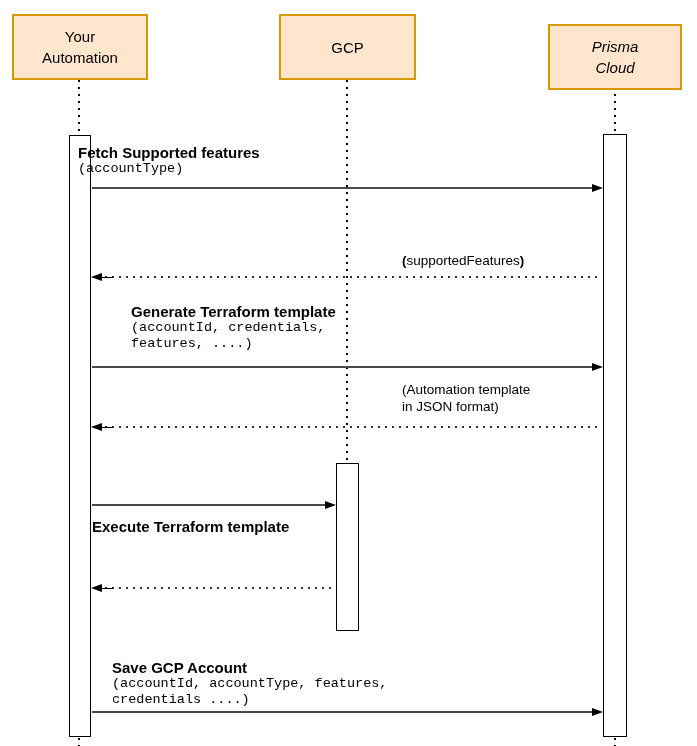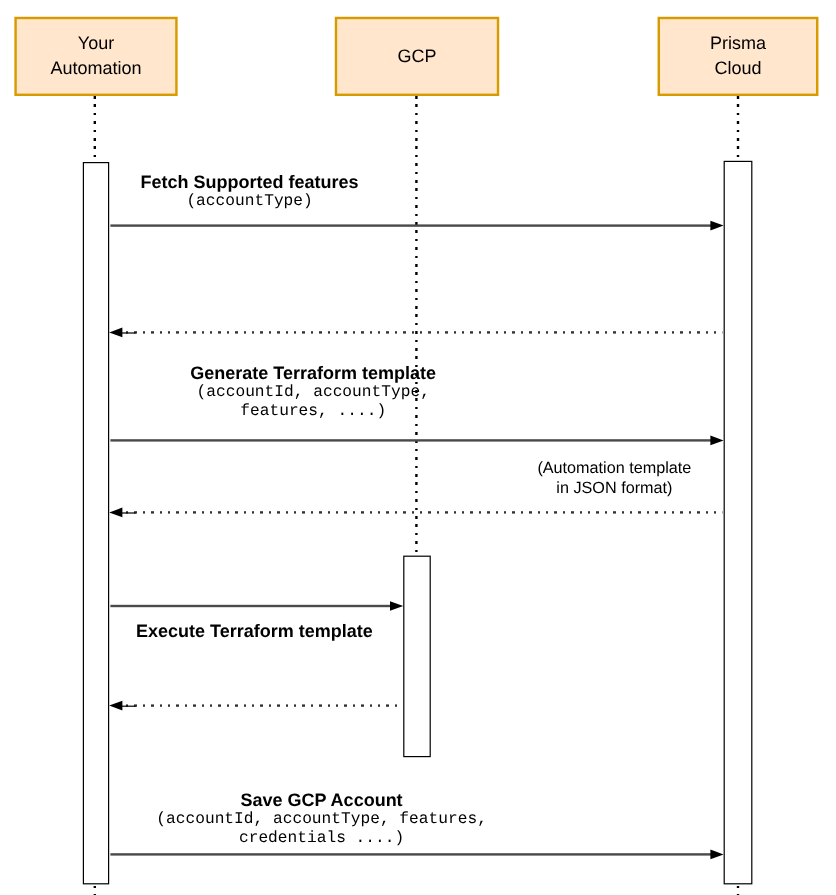--- a/index.html
+++ b/index.html
@@ -22,21 +22,21 @@
     display: flex;
     align-items: center;
     justify-content: center;
     text-align: center;
     font-size: 15px;
     line-height: 1.4;
   }
   .actor span { white-space: pre-line; }
   .actor-ya  { left: 12px;  top: 14px; width: 136px; height: 66px; }
   .actor-gcp { left: 279px; top: 14px; width: 137px; height: 66px; }
-  .actor-pc  { left: 548px; top: 14px; width: 134px; height: 66px; }
+  .actor-pc  { left: 548px; top: 24px; width: 134px; height: 66px; font-style: italic; }
 
   
   .lifeline {
     position: absolute;
     width: 2.2px;
     background-image: repeating-linear-gradient(to bottom, #000 0px, #000 2.2px, transparent 2.2px, transparent 7px);
   }
   .ll-ya  { left: 78px;  top: 80px; height: 666px; }
   .ll-gcp { left: 346px; top: 80px; height: 383px; }
   .ll-pc  { left: 614px; top: 80px; height: 666px; }
@@ -87,21 +87,21 @@
   .a6 { left: 91px;  top: 583.5px; }
   .a7 { left: 592px; top: 707.5px; }
 
   
   .arrow-tail { position: absolute; height: 1.6px; background: #000; width: 13px; }
   .t2 { left: 100px; top: 276.5px; }
   .t4 { left: 100px; top: 426.5px; }
   .t6 { left: 100px; top: 587.5px; }
 
   
-  .msg-label { position: absolute; text-align: center; }
+  .msg-label { position: absolute; text-align: left; }
   .msg-title  { font-weight: 700; font-size: 15px; line-height: 17px; }
   .msg-params { font-size: 13.5px; line-height: 16px; font-family: Liberation Mono, monospace; }
   .msg-text   { font-size: 13.5px; line-height: 17px; white-space: pre-line; }
   .bold-paren { font-weight: 700; }
   .lb1 { left: 78px;  top: 144px; width: 260px; }
   .lb2 { left: 402px; top: 235px; width: 220px; }
   .lb3 { left: 92px;  top: 303px; width: 260px; padding-left: 39px; }
   .lb4 { left: 402px; top: 381px; width: 220px; }
   .lb5 { left: 92px;  top: 478px; width: 240px; margin-top: 40px; }
   .lb6 { left: 91px;  top: 568px; width: 250px; }
@@ -132,27 +132,30 @@
 Cloud</span>
   </div>
 
   <div class="msg-label lb1">
     <div class="msg-title">Fetch Supported features</div>
     <div class="msg-params">(accountType)</div>
   </div>
   <div class="line solid l1"></div>
   <div class="arrow right a1"></div>
 
+  <div class="msg-label lb2 msg-text">
+    <span class="bold-paren">(</span><span>supportedFeatures</span><span class="bold-paren">)</span>
+  </div>
   <div class="line dashed l2"></div>
   <div class="arrow-tail t2"></div>
   <div class="arrow left a2"></div>
 
   <div class="msg-label lb3">
     <div class="msg-title">Generate Terraform template</div>
-    <div class="msg-params">(accountId, accountType, features, ....)</div>
+    <div class="msg-params">(accountId, credentials, features, ....)</div>
   </div>
   <div class="line solid l3"></div>
   <div class="arrow right a3"></div>
 
   <div class="msg-label lb4">
     <div class="msg-text">(Automation template
 in JSON format)</div>
   </div>
   <div class="line dashed l4"></div>
   <div class="arrow-tail t4"></div>

